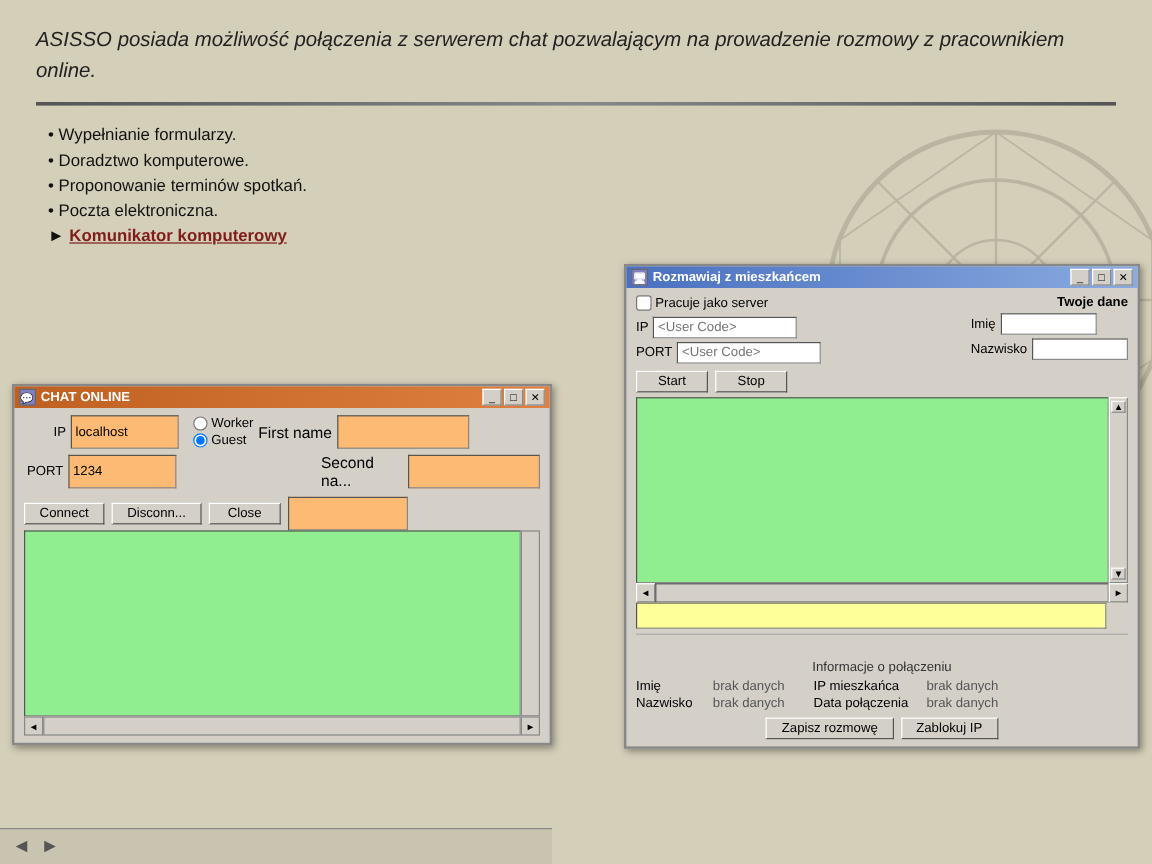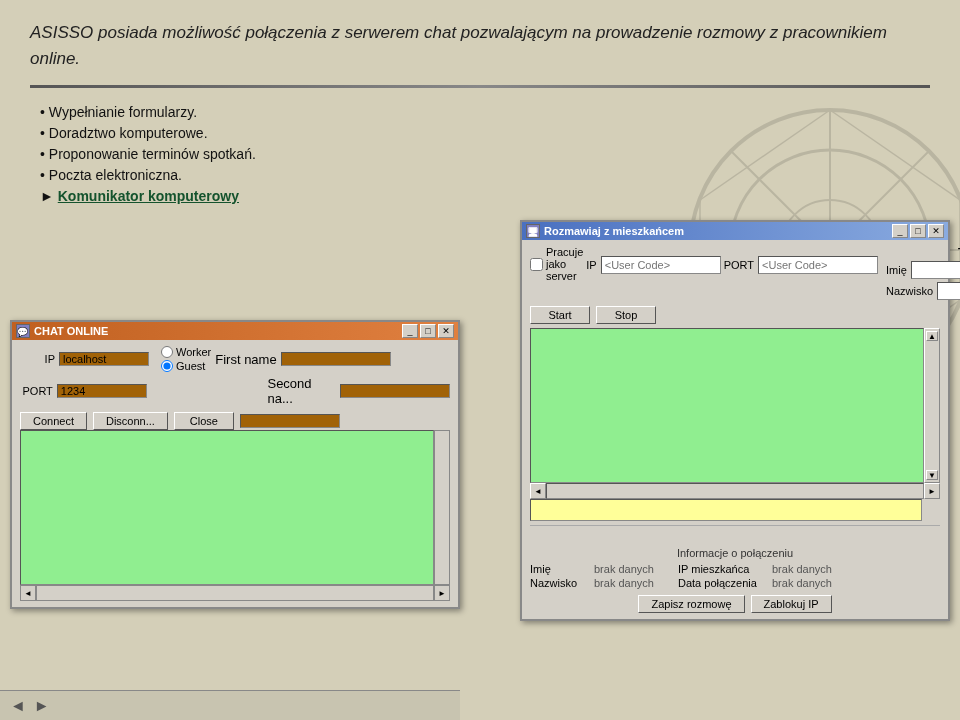--- a/index.html
+++ b/index.html
@@ -49,21 +49,21 @@
       content: '• ';
       color: #111;
     }
 
     .bullet-list li.arrow::before {
       content: '► ';
       color: #111;
     }
 
     .bullet-list li.arrow a {
-      color: #14532d;
+      color: #7f1d1d;
       text-decoration: underline;
       font-weight: bold;
     }
 
     
     .win-dialog {
       position: absolute;
       border: 2px solid #888;
       background: #d4d0c8;
       box-shadow: 2px 2px 6px rgba(0,0,0,0.4);
@@ -147,27 +147,27 @@
     }
 
     .form-label {
       width: 35px;
       font-size: 11px;
       text-align: right;
       color: #000;
     }
 
     .form-input {
-      background: #a16207;
+      background: #fdba74;
       border: 1px solid #888;
       border-top-color: #555;
       border-left-color: #555;
       height: 14px;
       font-size: 11px;
-      padding: 1px 3px;
+      padding: 13px 3px;
       outline: none;
     }
 
     .form-input.ip-input { width: 90px; }
     .form-input.port-input { width: 90px; }
     .form-input.name-input { width: 110px; }
 
     .radio-group {
       display: flex;
       flex-direction: column;
@@ -545,21 +545,21 @@
     <div class="win-controls">
       <button class="win-ctrl-btn">_</button>
       <button class="win-ctrl-btn">□</button>
       <button class="win-ctrl-btn close-btn">✕</button>
     </div>
   </div>
   <div class="roz-body">
 
     <div style="display:flex; gap:8px; align-items:flex-start;">
 
-      <div style="display:flex; flex-direction:row; gap:3px;">
+      <div style="display:flex; flex-direction:column; gap:3px;">
         <div class="checkbox-row">
           <input type="checkbox" style="">
           <span>Pracuje jako server</span>
         </div>
         <div class="roz-field-row">
           <span>IP</span>
           <input class="roz-input" type="text" placeholder="&lt;User Code&gt;" style="">
         </div>
         <div class="roz-field-row">
           <span>PORT</span>

